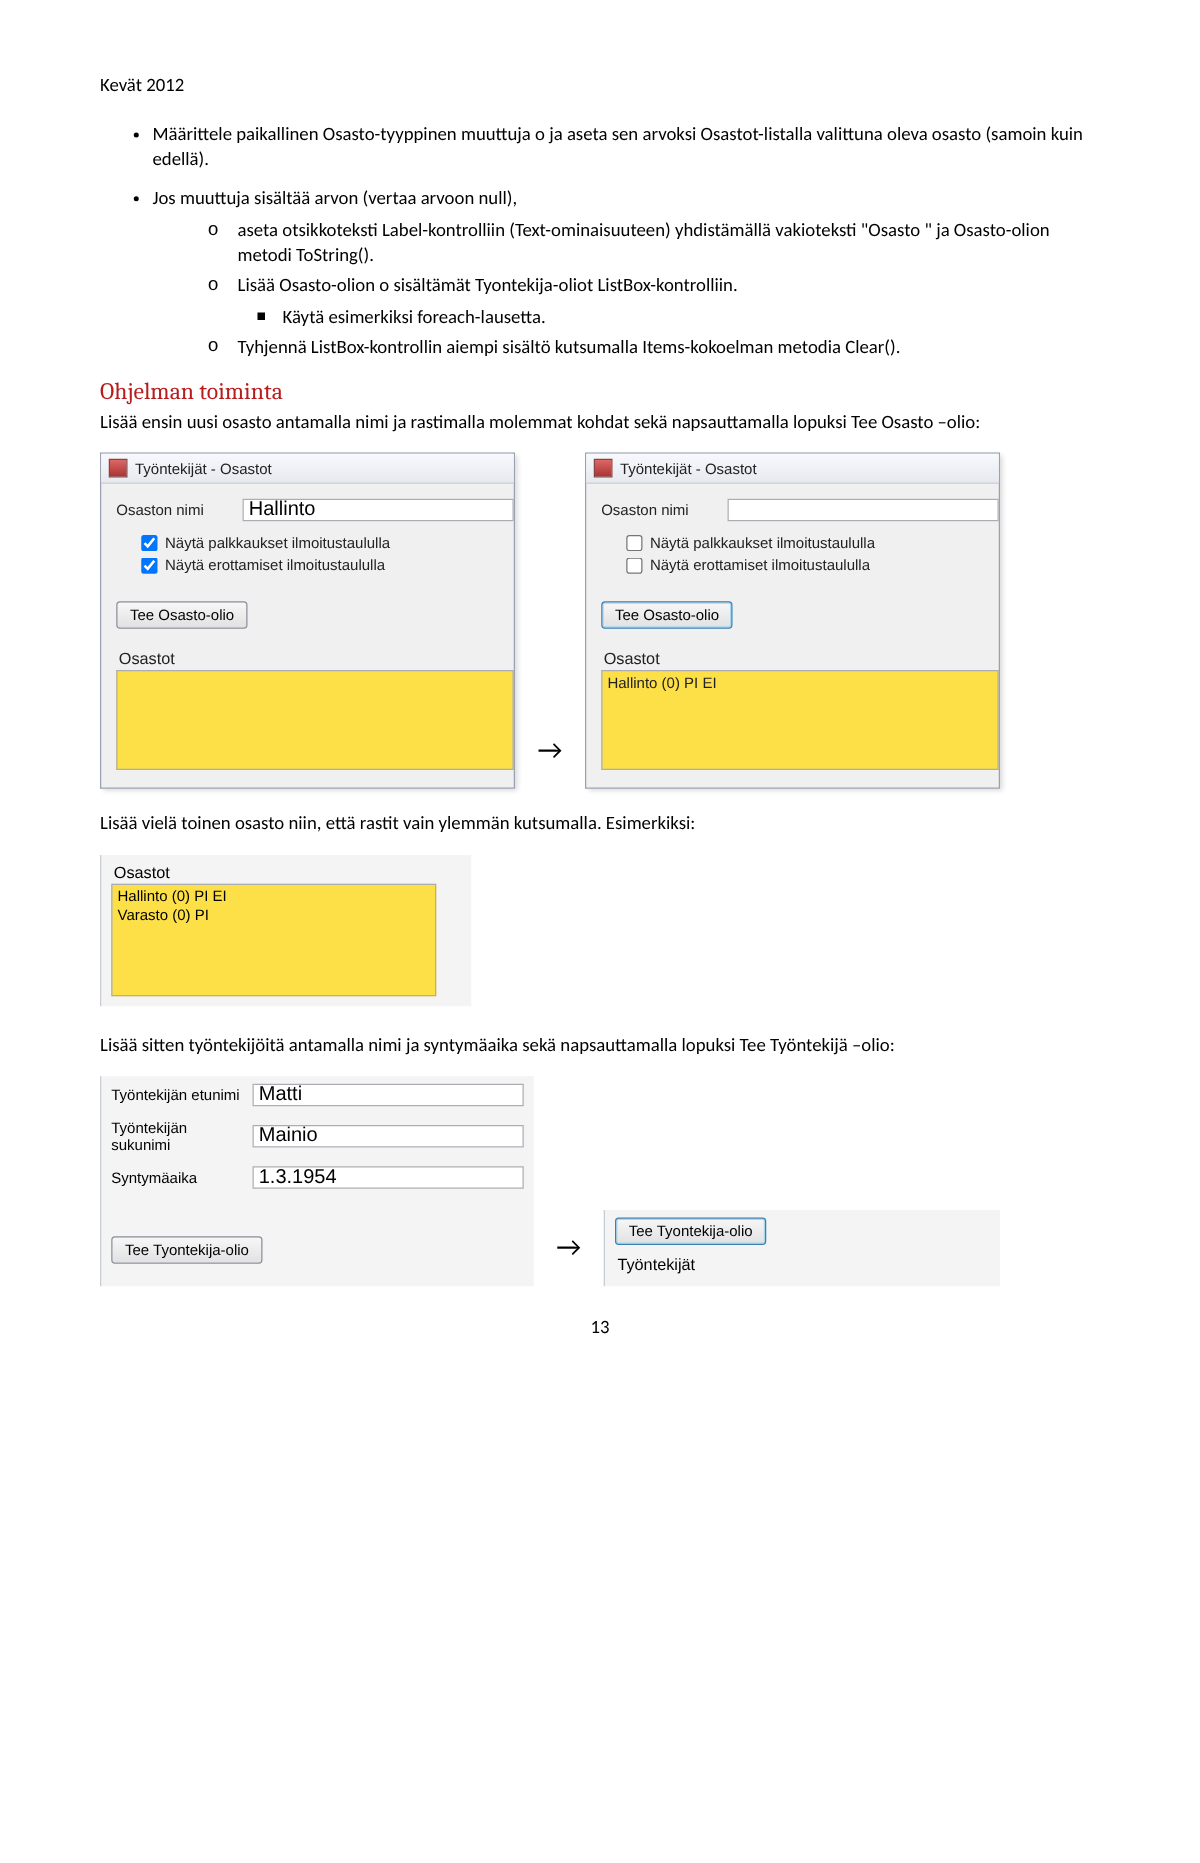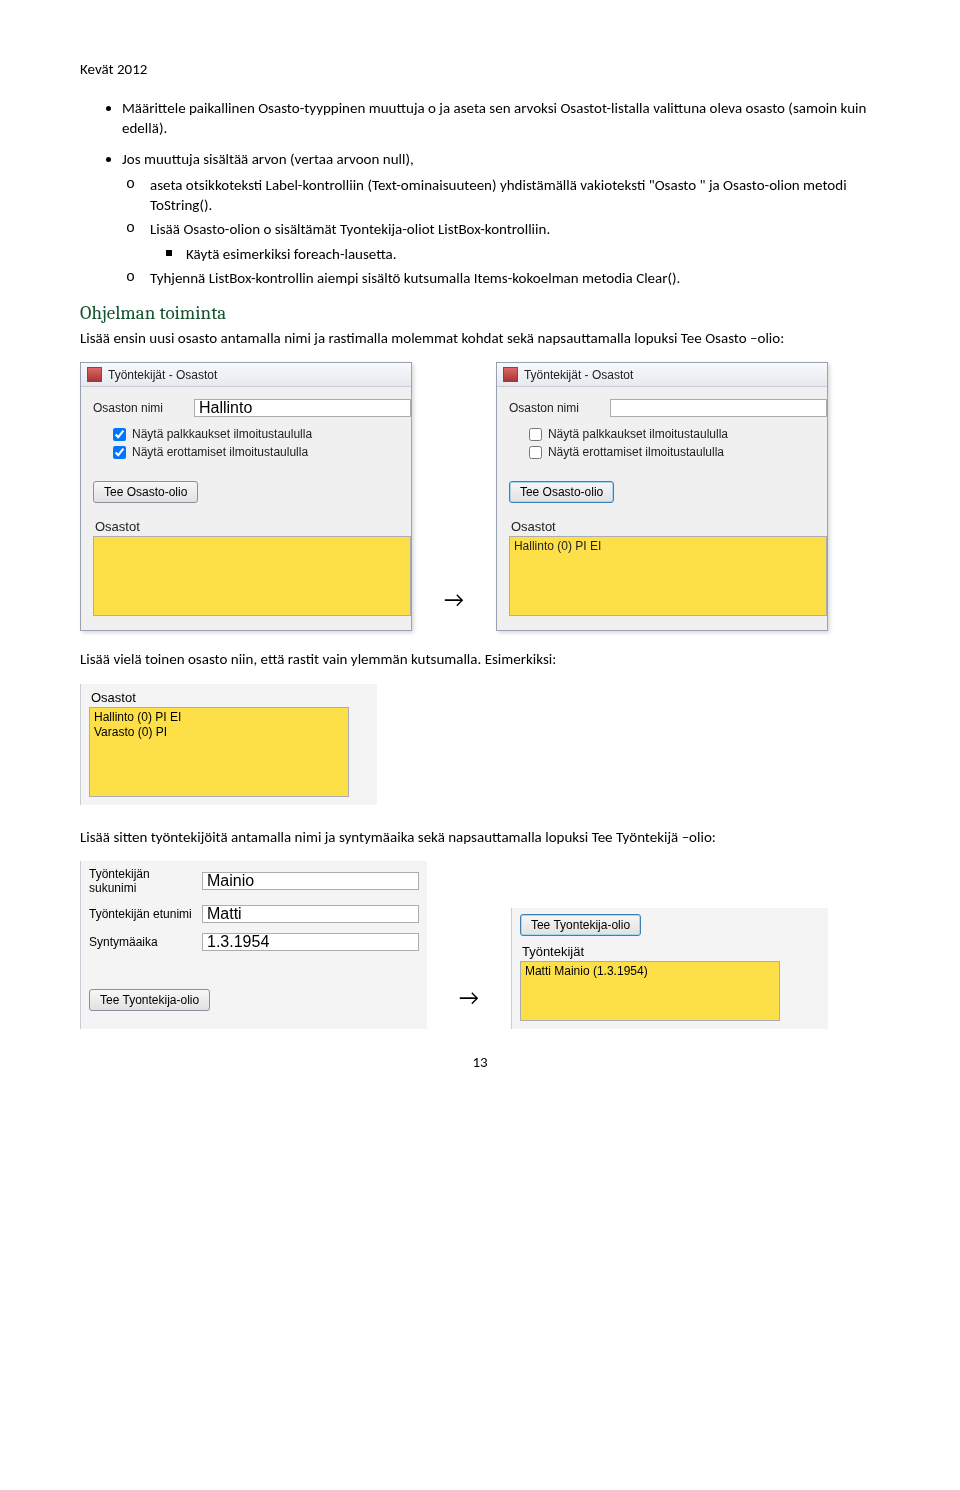--- a/index.html
+++ b/index.html
@@ -33,20 +33,21 @@
   .sub-list {
     list-style: none;
     padding-left: 28px;
     margin-top: 6px;
   }
   .sub-list > li {
     position: relative;
     margin-bottom: 4px;
     font-size: 15px;
     line-height: 1.35;
+    margin-left: 40px;
   }
   .sub-list > li::before {
     content: "o";
     position: absolute;
     left: -24px;
     font-family: "Courier New", monospace;
   }
   .square-list {
     list-style: none;
     padding-left: 36px;
@@ -59,35 +60,35 @@
   .square-list > li::before {
     content: "";
     position: absolute;
     left: -20px;
     top: 6px;
     width: 6px;
     height: 6px;
     background: #000;
   }
   .section-heading {
-    color: #14532d;
+    color: #b91c1c;
     font-size: 19px;
     font-weight: normal;
     margin: 10px 0 4px 0;
     font-family: Cambria, Georgia, serif;
   }
   .body-text {
     font-size: 15px;
     line-height: 1.35;
     margin: 0 0 14px 0;
   }
   .row {
     display: flex;
     align-items: flex-end;
-    gap: 32px;
+    gap: 18px;
     margin-bottom: 18px;
   }
   .arrow {
     font-size: 22px;
     padding-bottom: 18px;
   }
   
   .winform {
     border: 1px solid #9aa2b2;
     background: #f0f0f0;
@@ -280,40 +281,37 @@
       <div class="item">Varasto (0) PI</div>
     </div>
   </div>
 
   <p class="body-text">Lisää sitten työntekijöitä antamalla nimi ja syntymäaika sekä napsauttamalla lopuksi Tee Työntekijä –olio:</p>
 
   <div class="row">
 
     <div class="snippet" style="width:330px;">
       <div class="form-row">
+        <div class="field-lbl">Työntekijän etunimi</div>
+        <input class="txt" value="Matti" style="">
+      </div>
+      <div class="form-row">
         <div class="field-lbl">Työntekijän sukunimi</div>
         <input class="txt" value="Mainio" style="">
-      </div>
-      <div class="form-row">
-        <div class="field-lbl">Työntekijän etunimi</div>
-        <input class="txt" value="Matti" style="">
       </div>
       <div class="form-row">
         <div class="field-lbl">Syntymäaika</div>
         <input class="txt" value="1.3.1954" style="">
       </div>
       <button class="btn" style="margin-top:28px">Tee Tyontekija-olio</button>
     </div>
 
     <div class="arrow">→</div>
 
     <div class="snippet" style="width:300px;">
       <button class="btn highlight" style="margin:0 0 8px 0">Tee Tyontekija-olio</button>
       <div class="grouplabel">Työntekijät</div>
-      <div class="listbox" style="height:60px">
-        <div class="item">Matti Mainio (1.3.1954)</div>
-      </div>
     </div>
   </div>
 
 
   <div class="pagenum">13</div>
 </div>
 
 </body></html>

